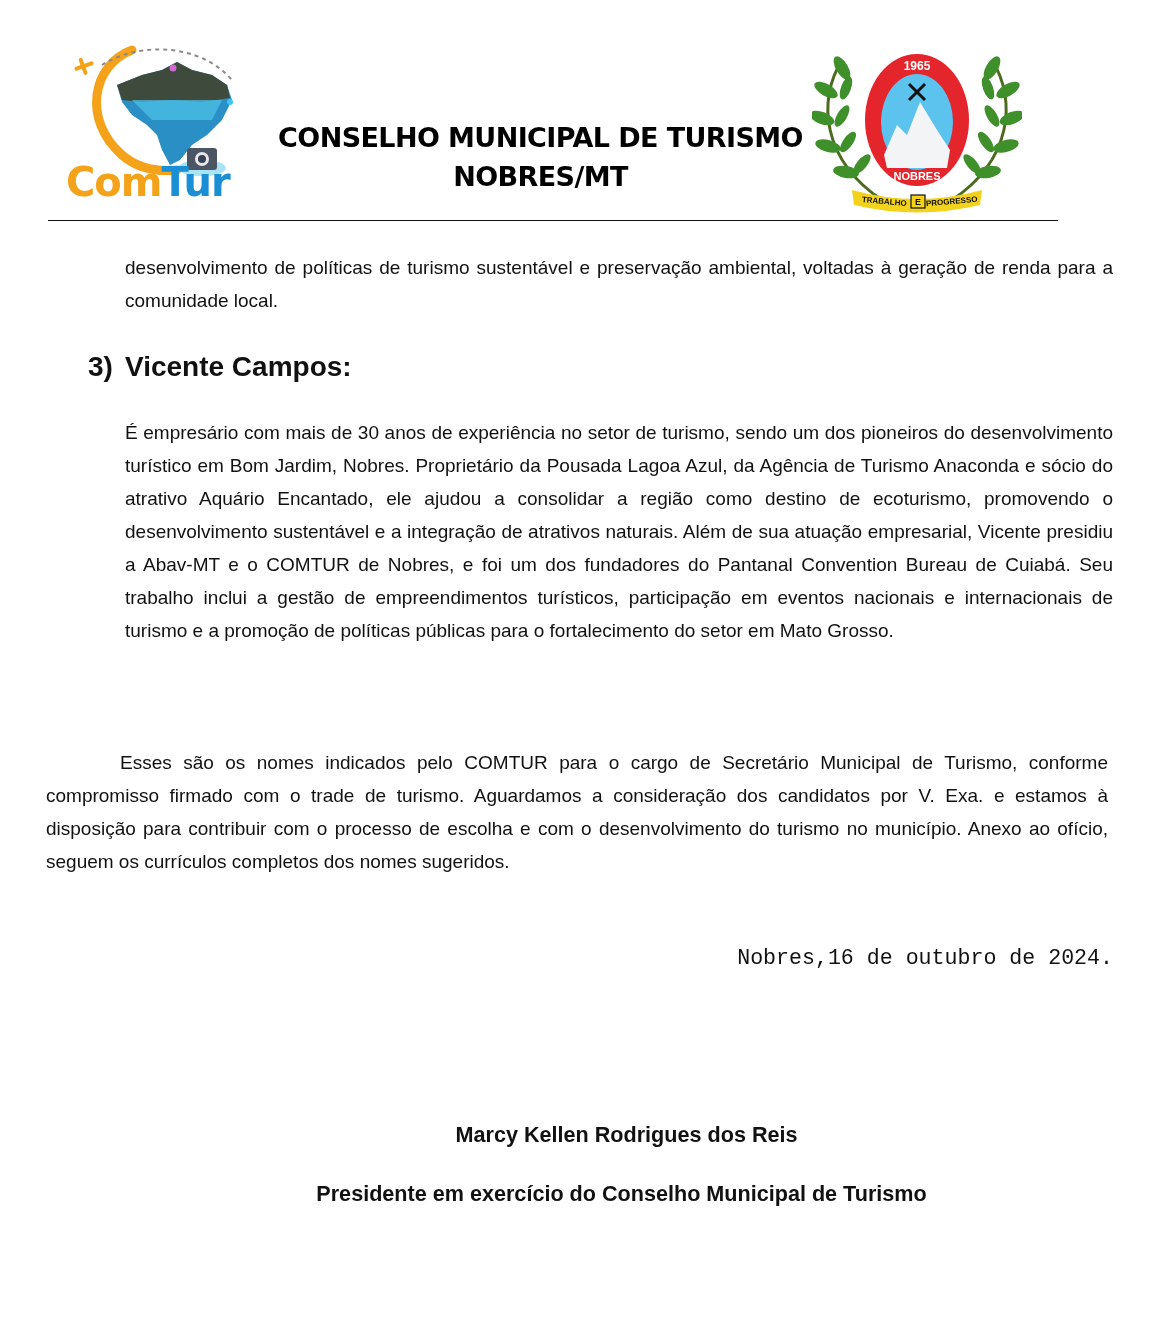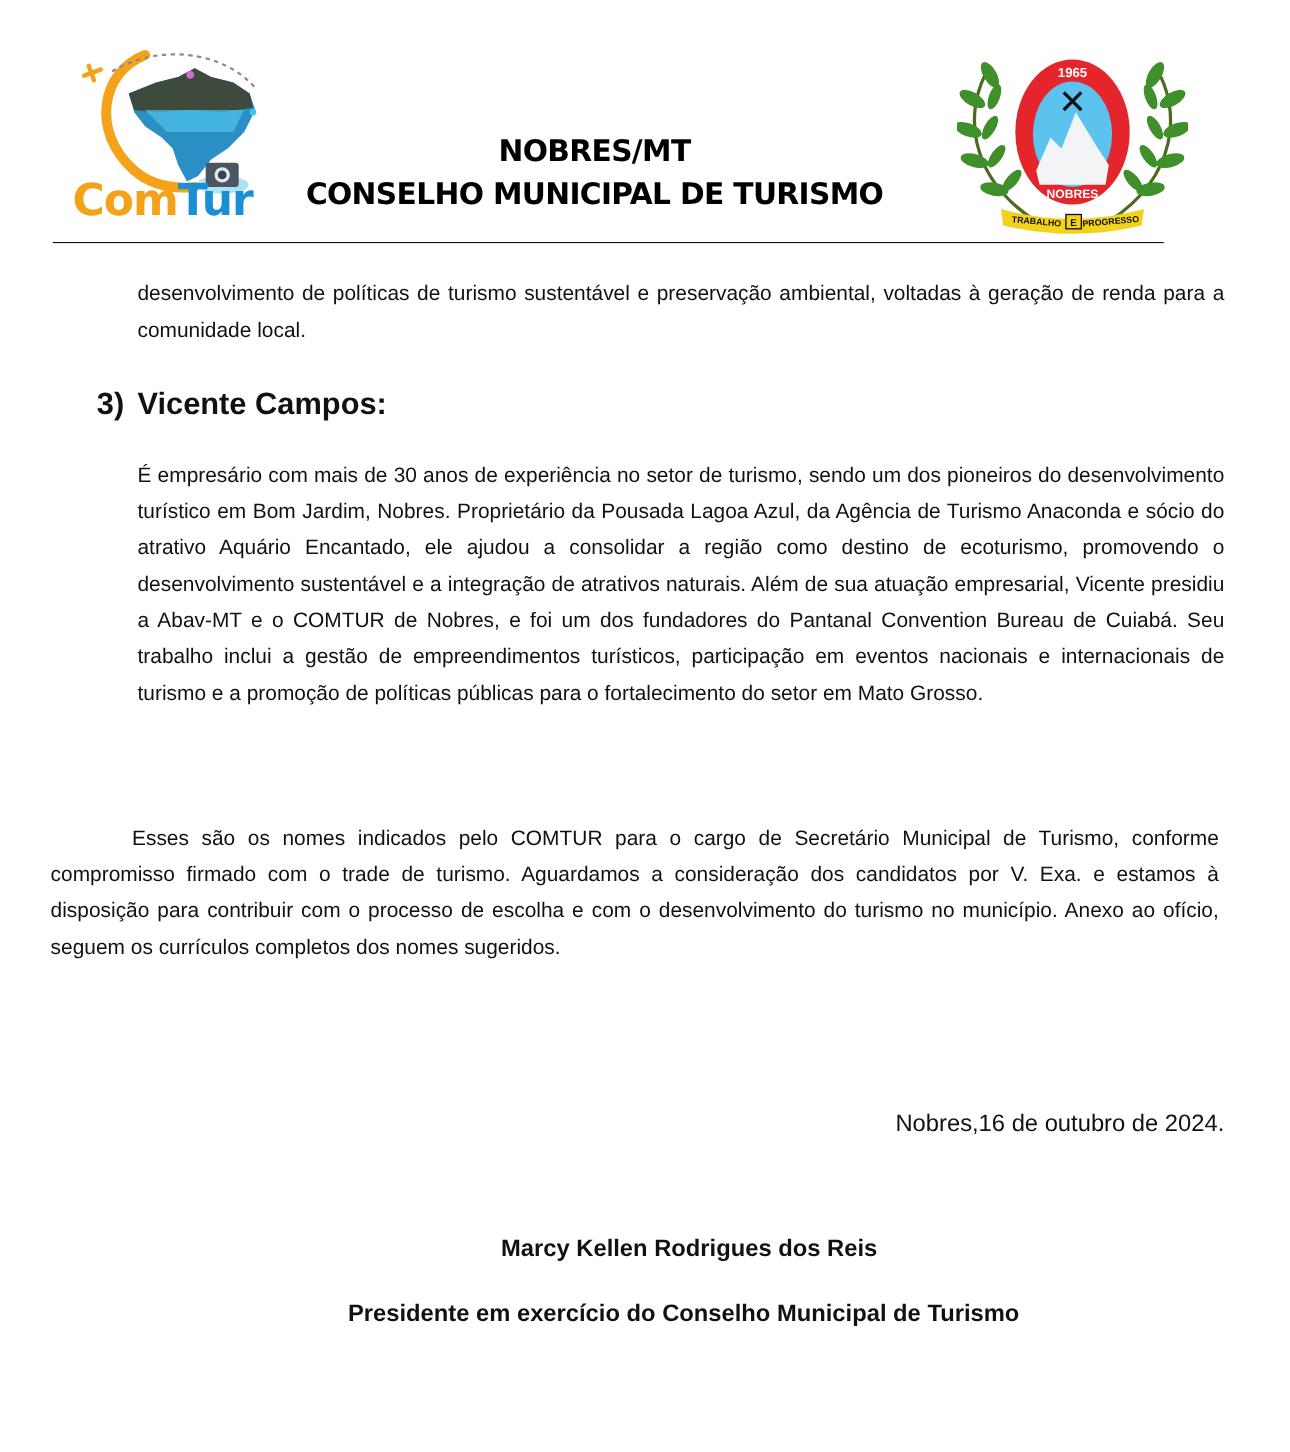--- a/index.html
+++ b/index.html
@@ -21,21 +21,21 @@
     }
     .logo-left {
       position: absolute;
       left: 14px;
       top: 4px;
       width: 190px;
       height: 180px;
     }
     .logo-right {
       position: absolute;
-      left: 822px;
+      left: 764px;
       top: 4px;
       width: 210px;
       height: 176px;
     }
     .title {
       position: absolute;
       left: 220px;
       top: 82px;
       width: 545px;
       text-align: center;
@@ -83,23 +83,24 @@
       left: 88px;
       top: 350px;
       font-size: 28px;
       font-weight: bold;
       line-height: 33px;
     }
     .item-heading .num { display: inline-block; width: 37px; }
     .date-line {
       position: absolute;
       right: 60px;
-      top: 1004px;
+      top: 942px;
       font-size: 21.6px;
       line-height: 33px;
+      font-family: Liberation Mono, monospace;
     }
     .sig {
       position: absolute;
       left: 0;
       width: 1165px;
       text-align: center;
       font-weight: bold;
       font-size: 21.6px;
       line-height: 33px;
     }
@@ -131,22 +132,22 @@
       <g>
         <rect x="125" y="108" width="30" height="22" rx="3" fill="#4b5563"></rect>
         <circle cx="140" cy="119" r="7" fill="#e5e7eb"></circle>
         <circle cx="140" cy="119" r="4" fill="#374151"></circle>
       </g>
     </svg>
     <div class="comtur-word"><span class="com">Com</span><span class="tur">Tur</span></div>
   </div>
 
   <div class="title">
+    <div>CONSELHO MUNICIPAL DE TURISMO</div>
     <div>NOBRES/MT</div>
-    <div>CONSELHO MUNICIPAL DE TURISMO</div>
   </div>
 
   <div class="logo-right">
     <svg width="210" height="176" viewBox="0 0 210 176">
 
       <g fill="#3f8f2a">
         <path d="M30 20 C 5 60, 10 120, 70 160" fill="none" stroke="#4d6b1f" stroke-width="3"></path>
         <path d="M180 20 C 205 60, 200 120, 140 160" fill="none" stroke="#4d6b1f" stroke-width="3"></path>
         <ellipse cx="30" cy="28" rx="6" ry="13" transform="rotate(-30 30 28)"></ellipse>
         <ellipse cx="14" cy="50" rx="6" ry="13" transform="rotate(-60 14 50)"></ellipse>

